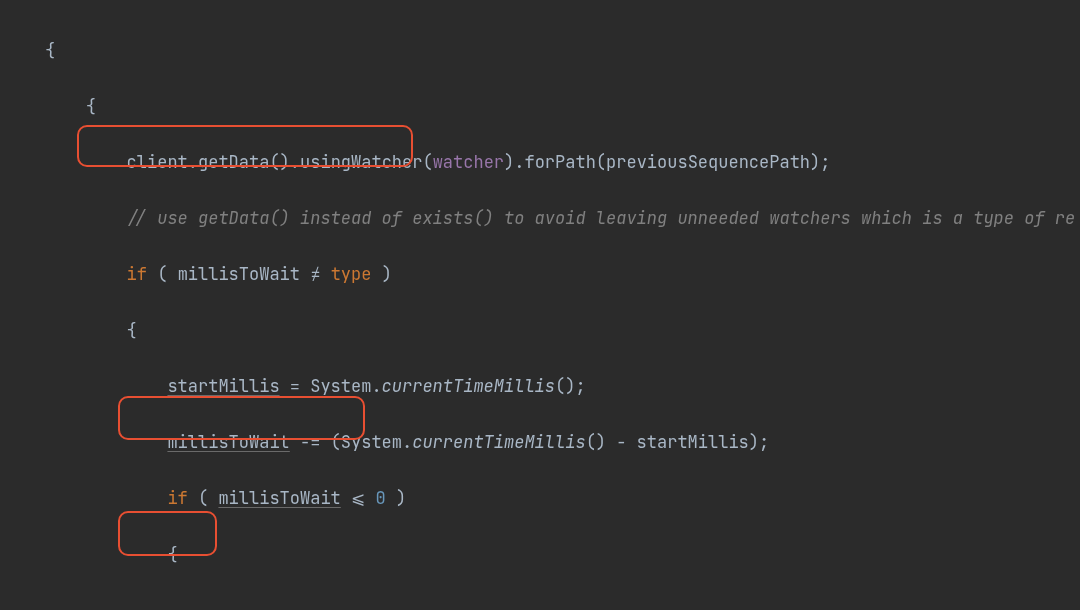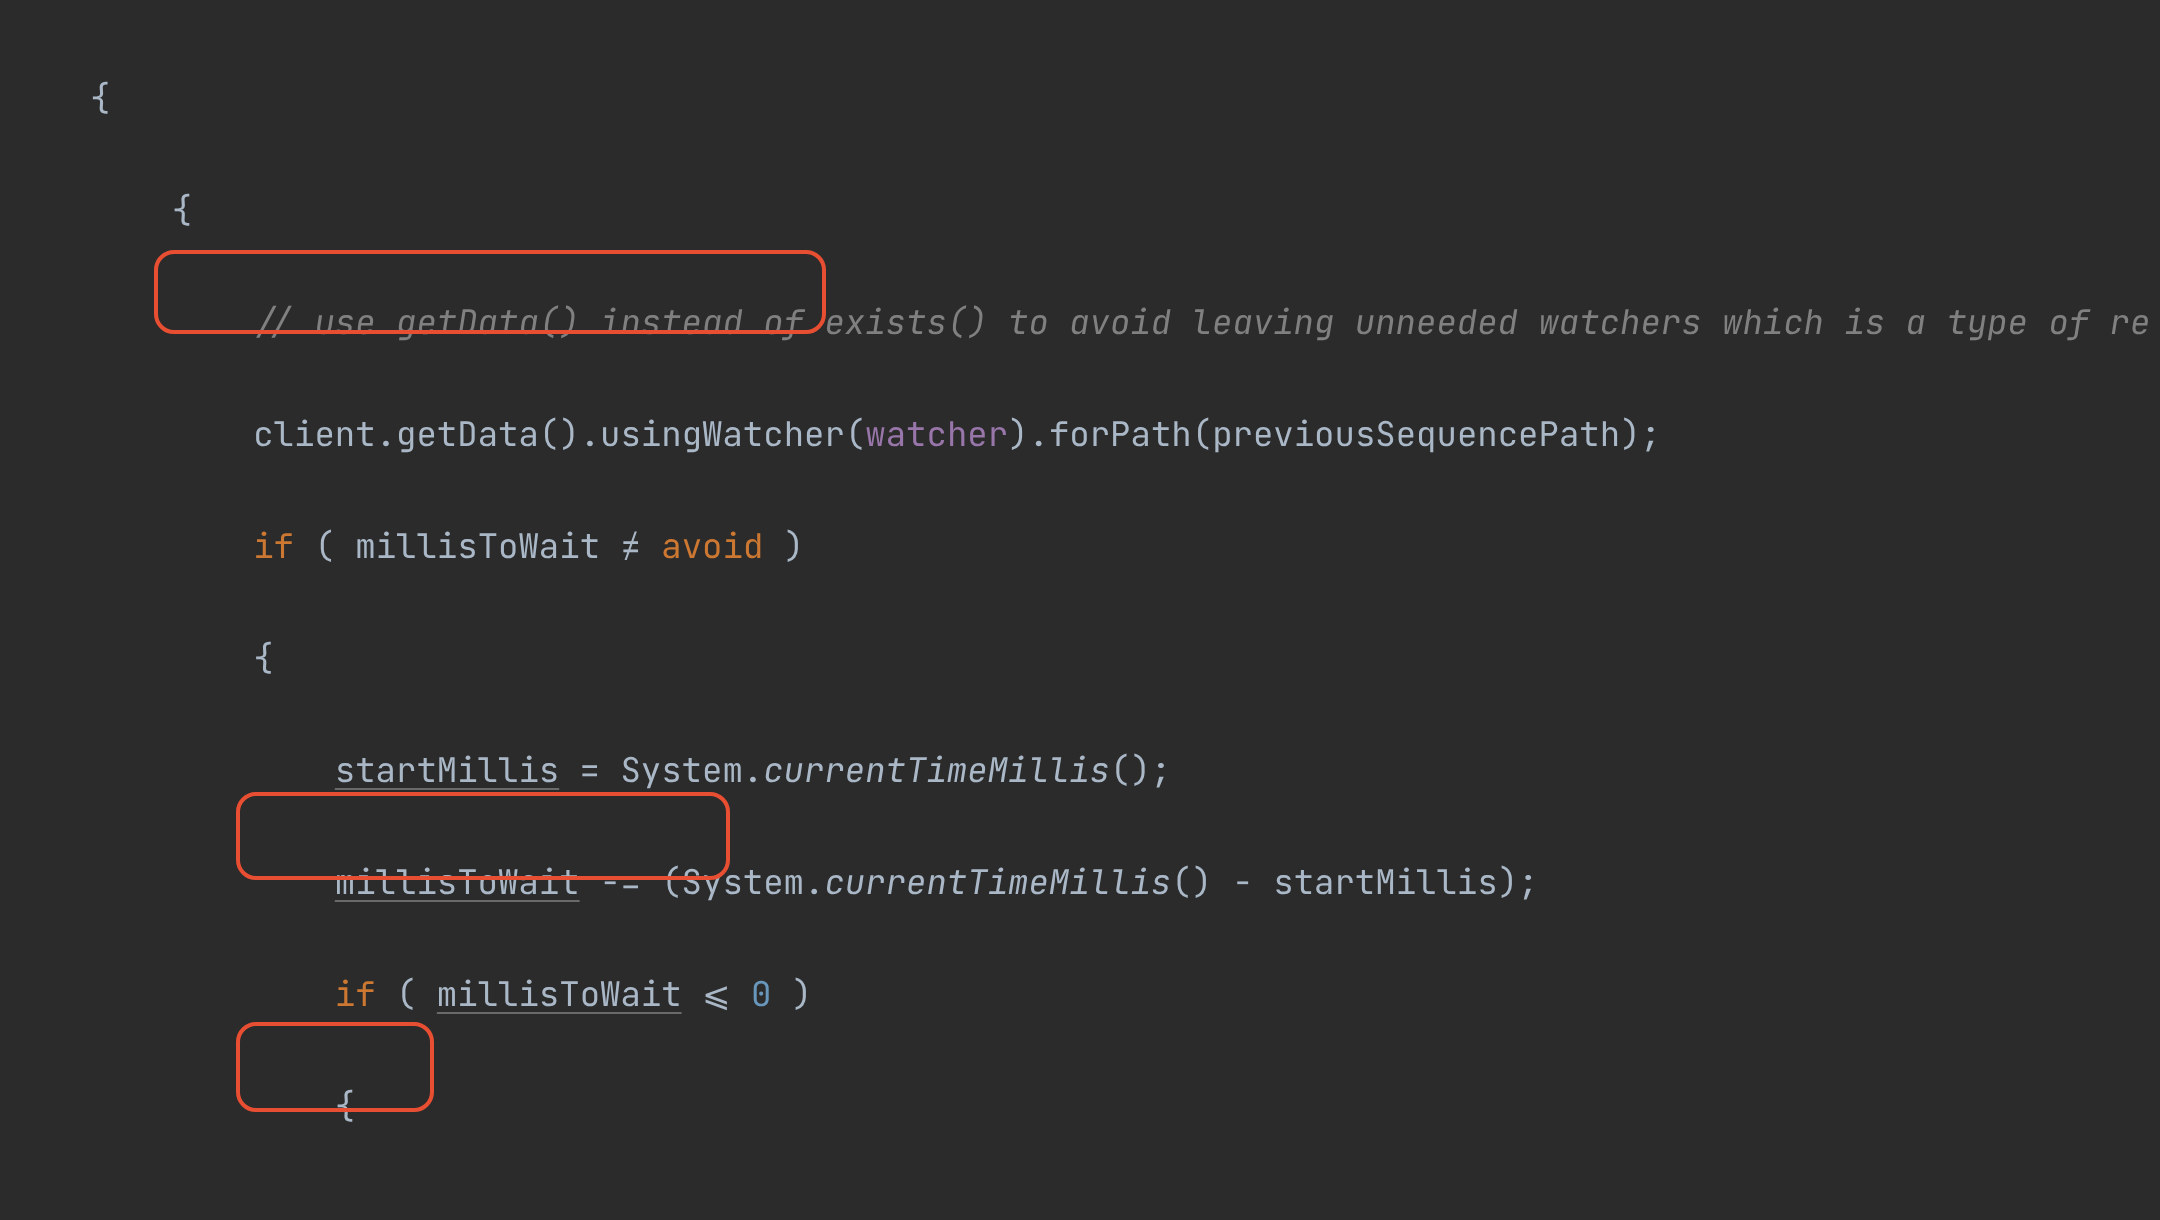--- a/index.html
+++ b/index.html
@@ -22,23 +22,23 @@
   .box1{left:77px;  top:125px; width:336px; height:42px;}
   .box2{left:118px; top:396px; width:247px; height:44px;}
   .box3{left:118px; top:511px; width:99px;  height:45px;}
 </style>
 </head>
 <body>
 
 <div class="code-area">
 <span class="line"><span>{</span></span>
 <span class="line">    <span>{</span></span>
+<span class="line">        <span class="ident">client</span>.<span class="ident">getData</span>().<span class="ident">usingWatcher</span>(<span class="param">watcher</span>).<span class="ident">forPath</span>(<span class="ident">previousSequencePath</span>);</span>
 <span class="line">        <span class="comment">// use getData() instead of exists() to avoid leaving unneeded watchers which is a type of re</span></span>
-<span class="line">        <span class="ident">client</span>.<span class="ident">getData</span>().<span class="ident">usingWatcher</span>(<span class="param">watcher</span>).<span class="ident">forPath</span>(<span class="ident">previousSequencePath</span>);</span>
-<span class="line">        <span class="kw">if</span><span> ( </span><span class="ident">millisToWait</span><span class="ne"> ≠ </span><span class="kw">avoid</span><span> )</span></span>
+<span class="line">        <span class="kw">if</span><span> ( </span><span class="ident">millisToWait</span><span class="ne"> ≠ </span><span class="kw">type</span><span> )</span></span>
 <span class="line">        <span>{</span></span>
 <span class="line">            <span class="mut">startMillis</span><span> = System.</span><span class="italic">currentTimeMillis</span><span>();</span></span>
 <span class="line">            <span class="mut">millisToWait</span><span> -= (System.</span><span class="italic">currentTimeMillis</span><span>() - startMillis);</span></span>
 <span class="line">            <span class="kw">if</span><span> ( </span><span class="mut">millisToWait</span><span> ⩽ </span><span class="num">0</span><span> )</span></span>
 <span class="line">            <span>{</span></span>
 
 
 
 
 

